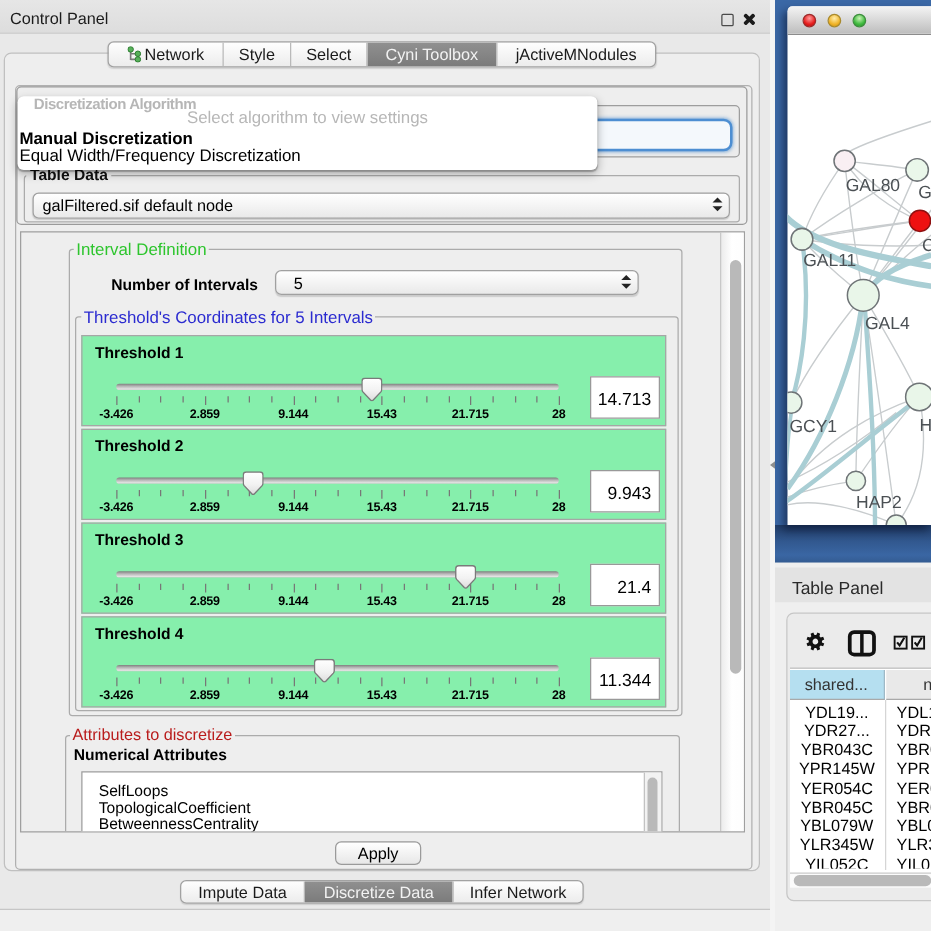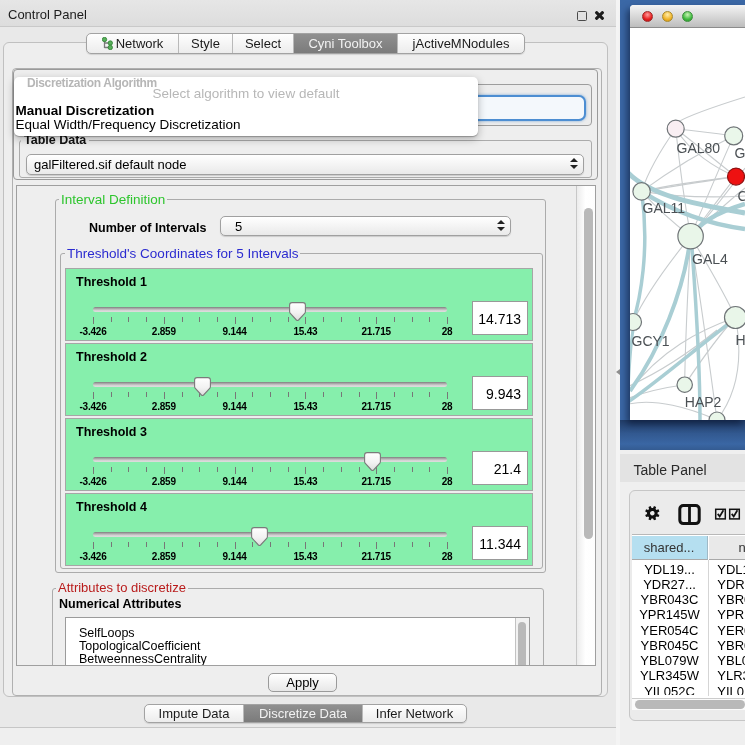--- a/index.html
+++ b/index.html
@@ -157,21 +157,21 @@
 <div class="abs combo" id="tdcombo">
   <span class="ctext" style="left:7px; top:2.5px;">galFiltered.sif default node</span>
   <div class="arrows" style="right:5px; top:3.5px;">
       <div class="up"></div>
       <div class="dn"></div>
     </div>
 </div>
 
 <div class="abs" id="popup">
   <div id="ghost1b">Discretization Algorithm</div>
-  <div id="popsel">Select algorithm to view default</div>
+  <div id="popsel">Select algorithm to view settings</div>
   <div id="popitem1">Manual Discretization</div>
   <div id="popitem2">Equal Width/Frequency Discretization</div>
 </div>
 
 <div class="abs" id="scrollpane">
   <div class="abs group" id="ig"></div>
   <div class="abs gtitle" id="ig-title">Interval Definition</div>
   <div id="noi-label">Number of Intervals</div>
   <div class="abs combo" id="noi-combo">
     <span class="ctext" style="left:14px; top:2px;">5</span>

